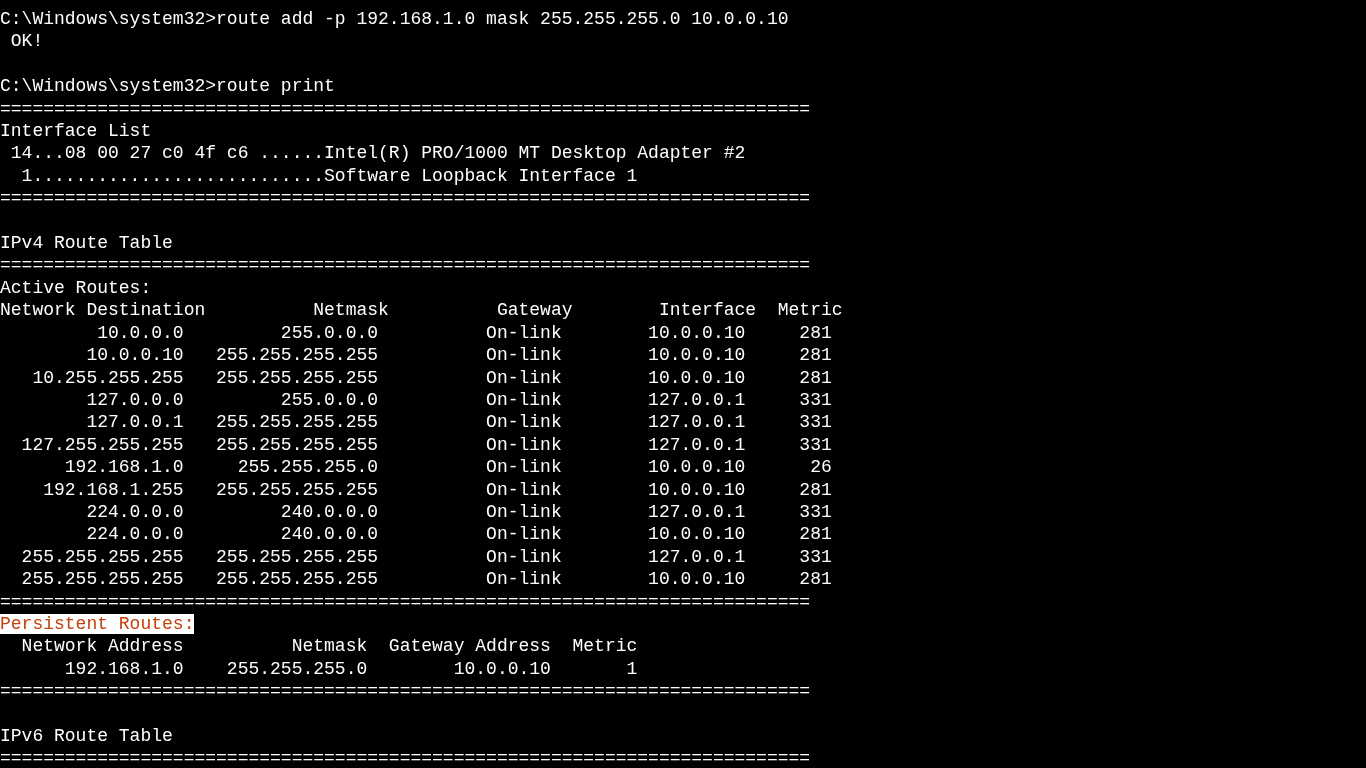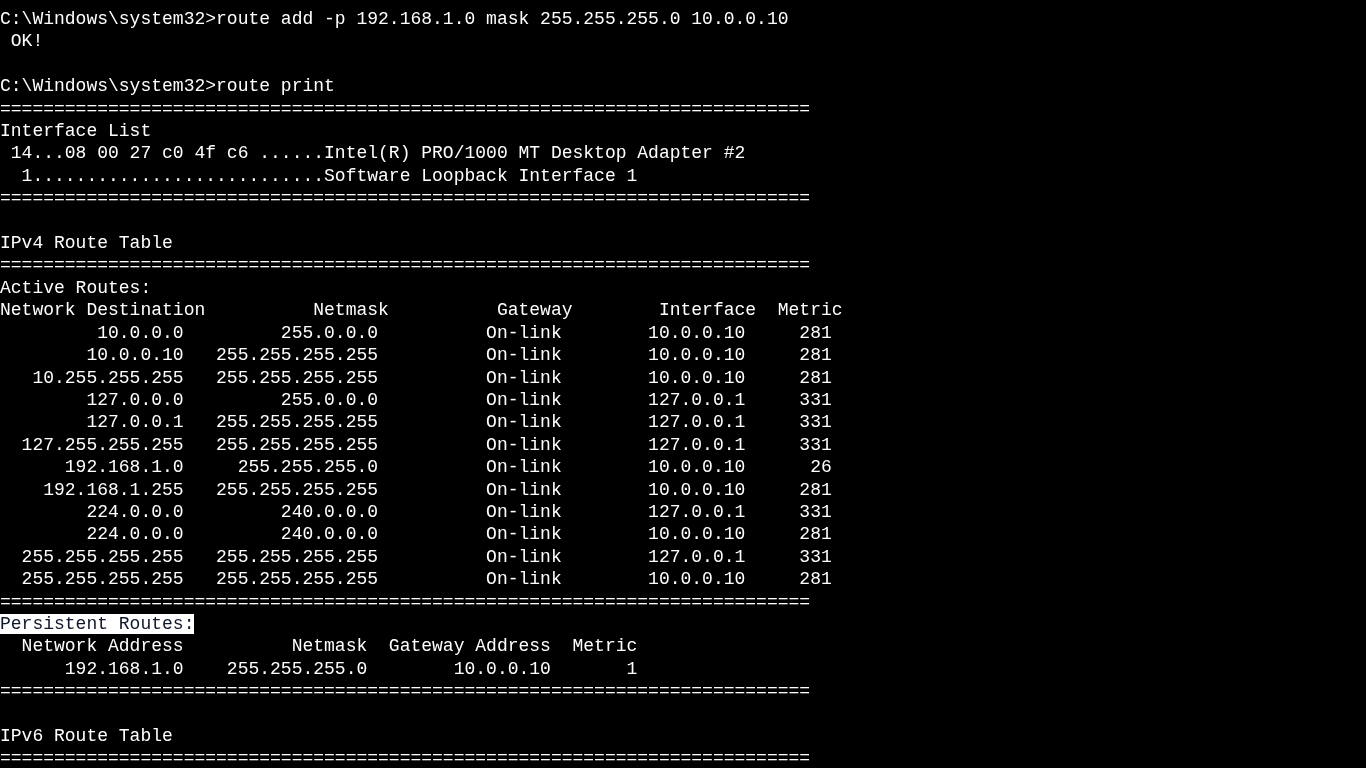--- a/index.html
+++ b/index.html
@@ -15,21 +15,21 @@
       overflow: hidden;
       box-sizing: border-box;
     }
     pre {
       margin: 0;
       font-family: inherit;
       font-size: inherit;
     }
     .hl {
       background: #fff;
-      color: #0f172a;
+      color: #c2410c;
     }
   </style>
 </head>
 <body>
 
 <pre id="out">C:\Windows\system32&gt;route add -p 192.168.1.0 mask 255.255.255.0 10.0.0.10
  OK!
 
 C:\Windows\system32&gt;route print
 ===========================================================================

